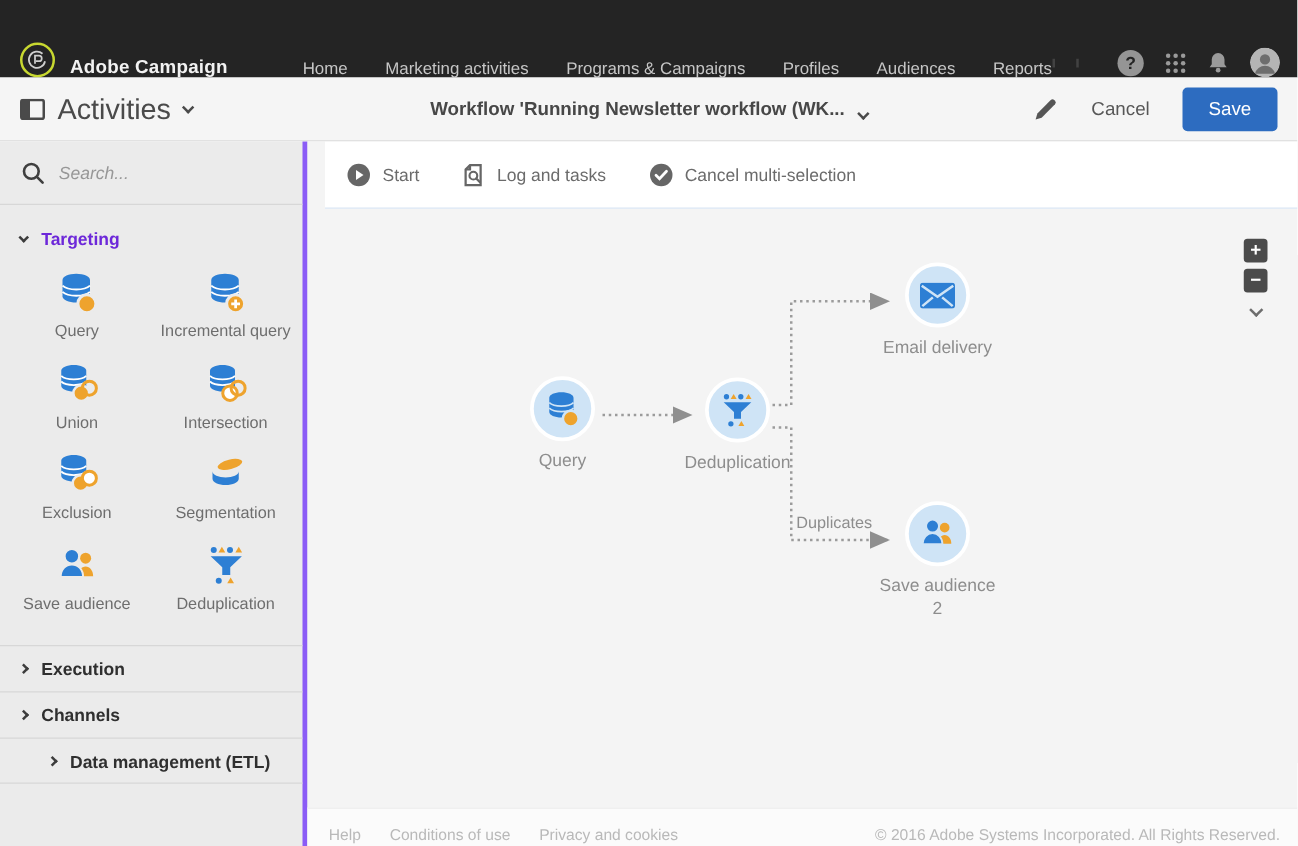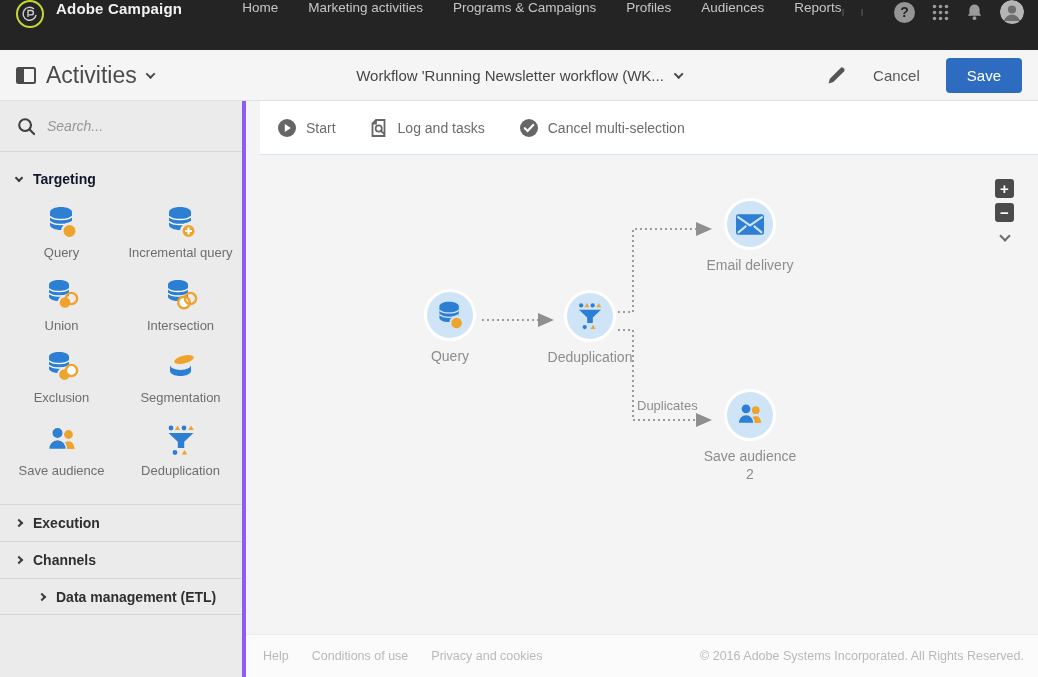--- a/index.html
+++ b/index.html
@@ -1,55 +1,55 @@
 <!DOCTYPE html>
 <html><head>
 <meta charset="utf-8">
 <style>
   * { margin:0; padding:0; box-sizing:border-box; }
   html,body { width:1038px; height:677px; overflow:hidden; background:#fff;
     font-family:"Liberation Sans","DejaVu Sans",sans-serif; }
 
   
-  .topnav { height:50px; background:#242424; display:flex; align-items:flex-start; padding:0 14px 0 16px; }
+  .topnav { height:62px; background:#242424; display:flex; align-items:flex-end; padding:0 14px 0 16px; }
   .logo { width:28px; height:28px; border-radius:50%; border:2px solid #c8d830;
     display:flex; align-items:center; justify-content:center; flex:0 0 auto; }
   .brand { color:#f2f2f2; font-weight:bold; font-size:15px; margin-left:12px; letter-spacing:.2px; }
   .nav { display:flex; align-items:center; gap:30px; margin-left:60px; }
   .nav-item { color:#c6c6c6; font-size:13.5px; cursor:pointer; white-space:nowrap; }
   .nav-right { margin-left:auto; display:flex; align-items:center; gap:17px; }
   .dim-sep { width:2px; height:7px; background:#4a4a4a; opacity:.8; }
   .dim-sep.first { margin-right:14px; }
   .help-circle { width:21px; height:21px; border-radius:50%; background:#959595; color:#242424;
     font-weight:bold; font-size:14px; display:flex; align-items:center; justify-content:center; cursor:pointer; }
   .iconbtn { display:flex; align-items:center; justify-content:center; cursor:pointer; }
   .avatar { width:24px; height:24px; border-radius:50%; overflow:hidden; }
 
   
   .header { height:51px; background:#f5f5f5; border-bottom:1px solid #e1e1e1;
     display:flex; align-items:center; padding:0 16px; position:relative; }
   .activities { display:flex; align-items:center; gap:10px; color:#4a4a4a; font-size:23px; cursor:pointer; }
   .chev { width:7px; height:7px; border-right:2px solid #4a4a4a; border-bottom:2px solid #4a4a4a; display:inline-block; }
   .chev.down { transform:rotate(45deg) translate(-1px,-1px); }
-  .wf-title { position:absolute; left:50%; transform:translateX(-50%); display:flex; align-items:center; gap:11px;
-    font-weight:normal; font-size:15px; color:#474747; cursor:pointer; white-space:nowrap; }
+  .wf-title { position:absolute; left:50%; transform:translateX(-50%); display:flex; align-items:flex-end; gap:11px;
+    font-weight:bold; font-size:15px; color:#474747; cursor:pointer; white-space:nowrap; }
   .header-right { margin-left:auto; display:flex; align-items:center; gap:26px; }
   .cancel { font-size:15px; color:#575757; cursor:pointer; }
   .save-btn { background:#2d6cc0; color:#fff; border:none; font-size:15px; padding:9px 21px;
     border-radius:4px; cursor:pointer; font-family:inherit; }
 
   
   .main { display:flex; height:576px; }
   .sidebar { width:246px; flex:0 0 246px; background:#ebebeb; border-right:4px solid #8b5cf6; }
   .search-row { height:51px; display:flex; align-items:center; padding:0 17px; border-bottom:1px solid #d7d7d7; }
   .search-input { background:transparent; border:none; outline:none; margin-left:11px; width:160px;
     font-style:italic; font-size:14px; color:#8f8f8f; font-family:inherit; }
   .search-input::placeholder { color:#979797; font-style:italic; }
   .section-header { display:flex; align-items:center; gap:11px; padding:19px 16px 10px 16px;
-    font-weight:bold; font-size:14px; color:#0f172a; cursor:pointer; }
+    font-weight:bold; font-size:14px; color:#6d28d9; cursor:pointer; }
   .palette { display:grid; grid-template-columns:1fr 1fr; row-gap:17px; padding:8px 2px 26px 2px;
     --icon-gap:#ebebeb; }
   .palette-item { display:flex; flex-direction:column; align-items:center; gap:6px; cursor:pointer; }
   .palette-item .lbl { font-size:13px; color:#6e6e6e; text-align:center; line-height:1.2; }
   .section-row { height:37px; display:flex; align-items:center; gap:11px; padding:0 16px;
     border-top:1px solid #d7d7d7; font-weight:bold; font-size:14px; color:#2f2f2f; cursor:pointer; }
   .section-row.last { border-bottom:1px solid #d7d7d7;padding-left:39px; }
   .chev-s { width:6px; height:6px; border-right:2px solid #3c3c3c; border-bottom:2px solid #3c3c3c; display:inline-block; }
   .chev-s.down { transform:rotate(45deg); margin-top:-3px; }
   .chev-s.right { transform:rotate(-45deg); }

